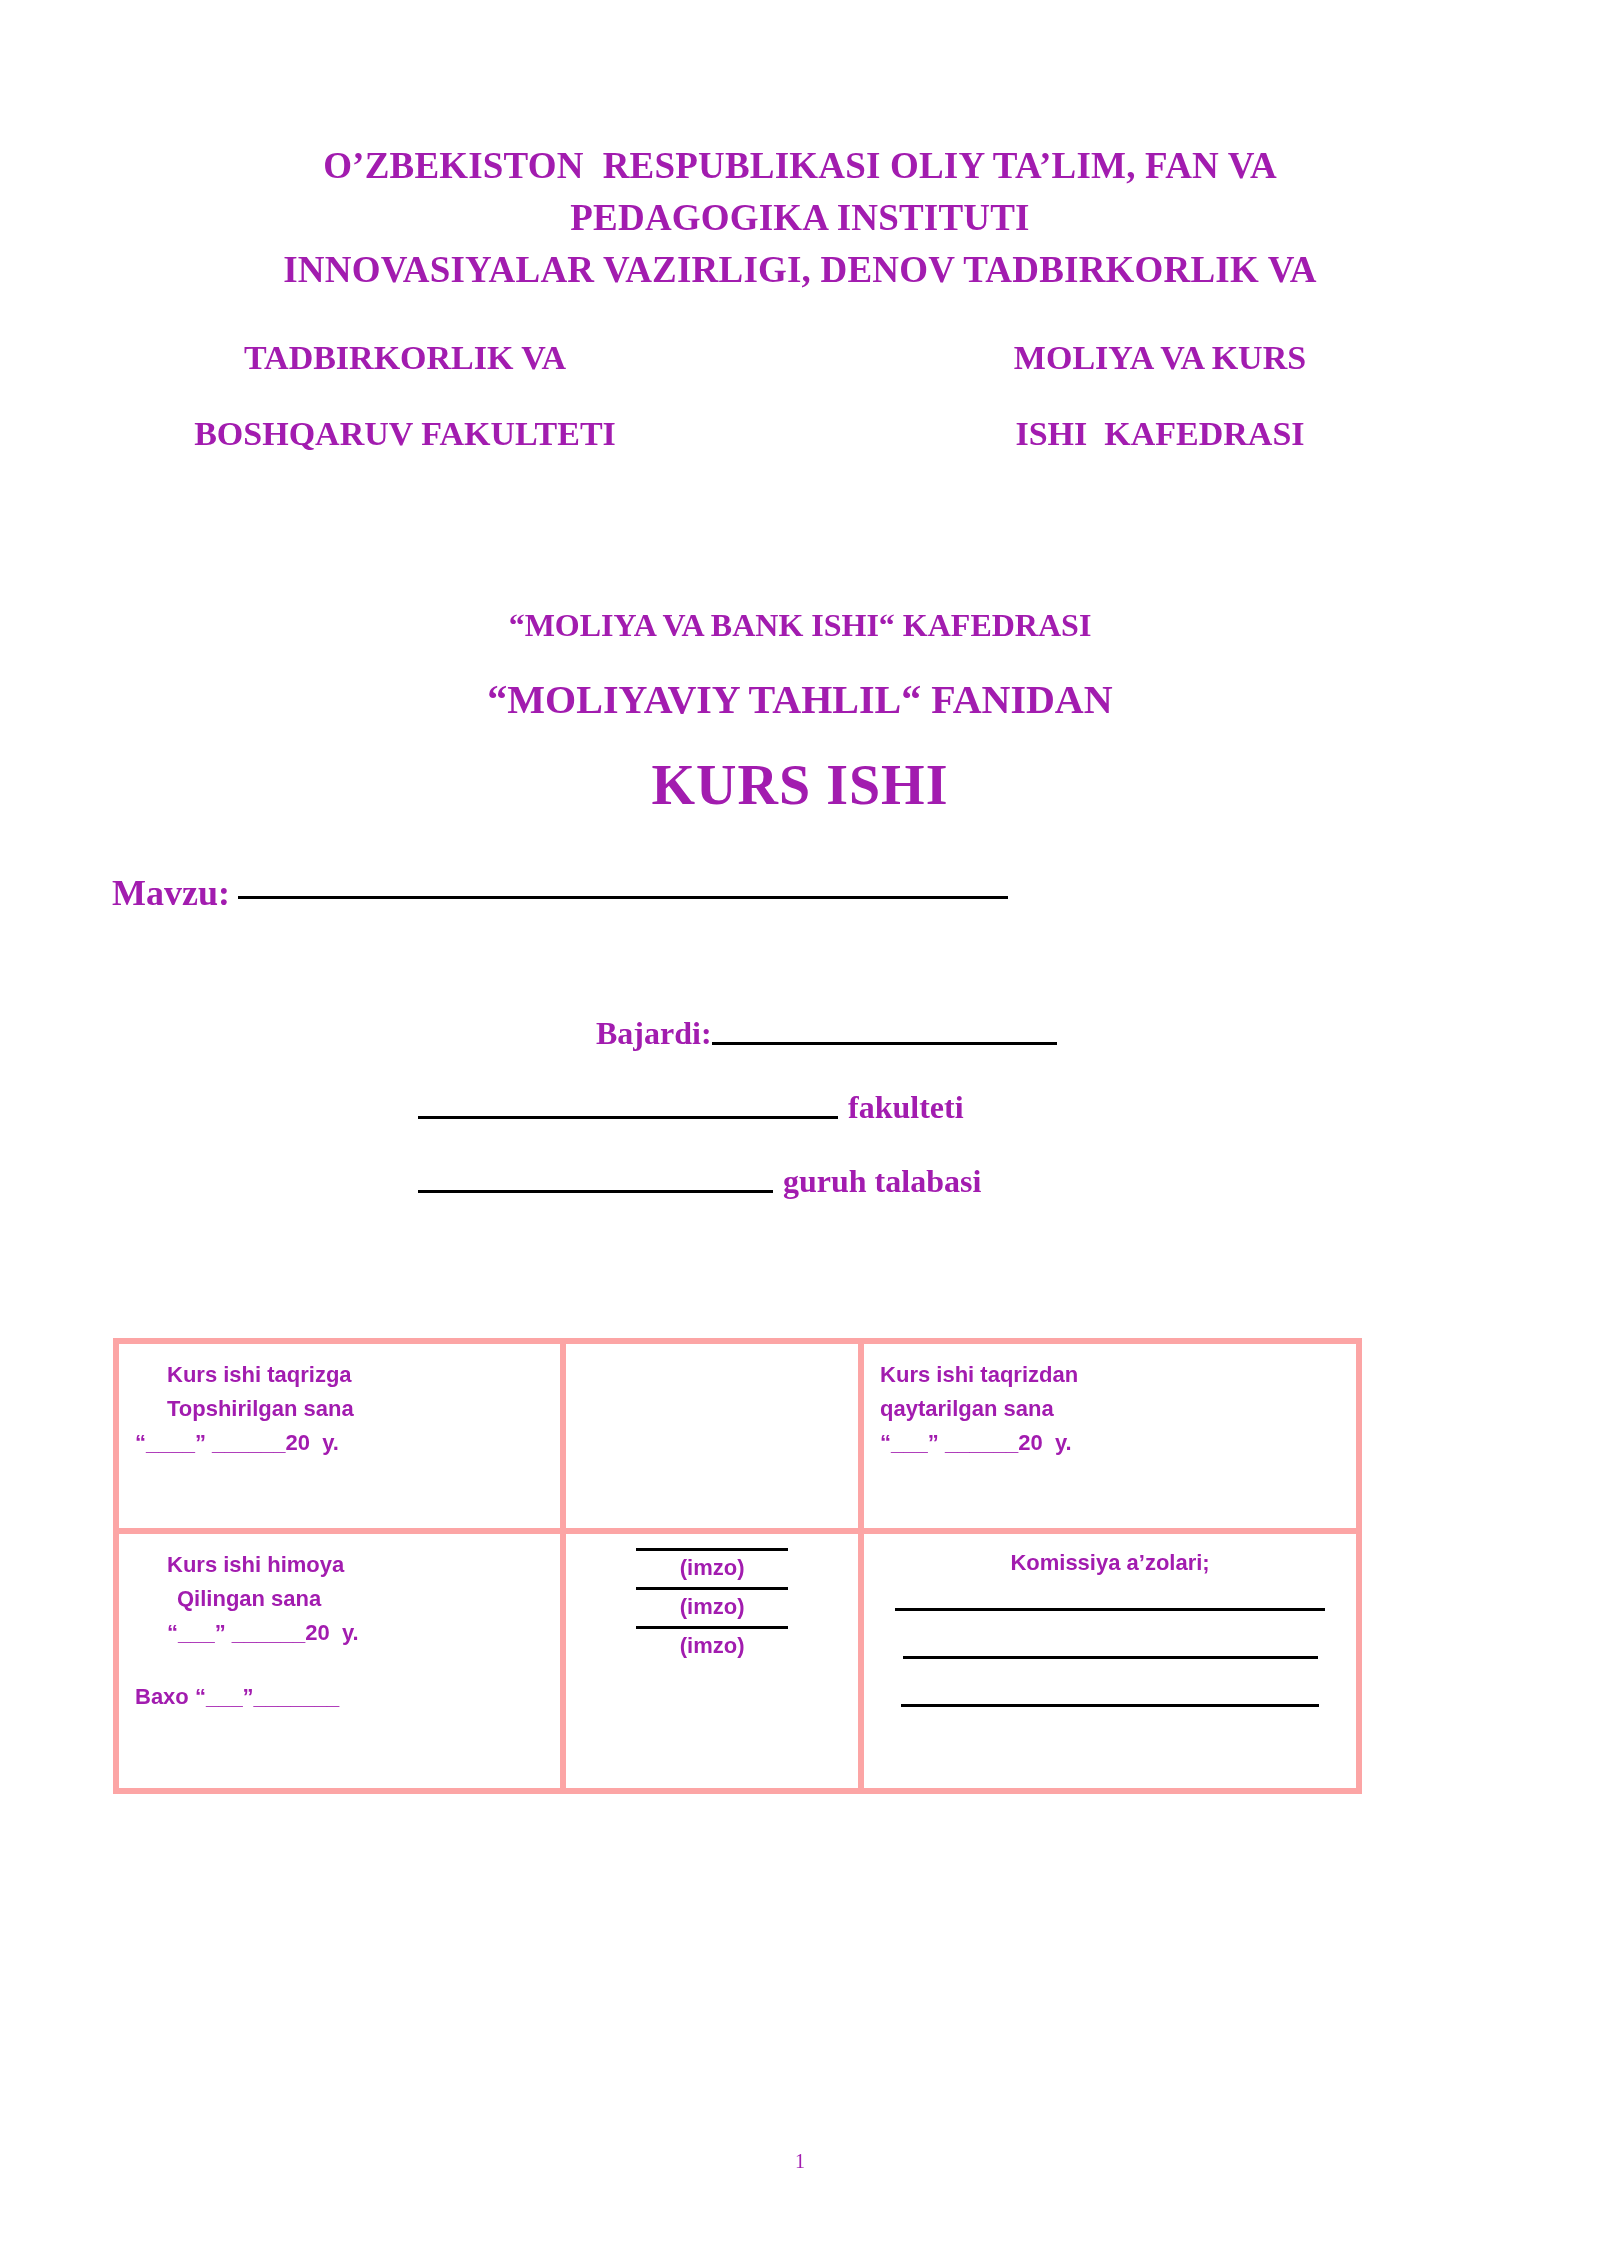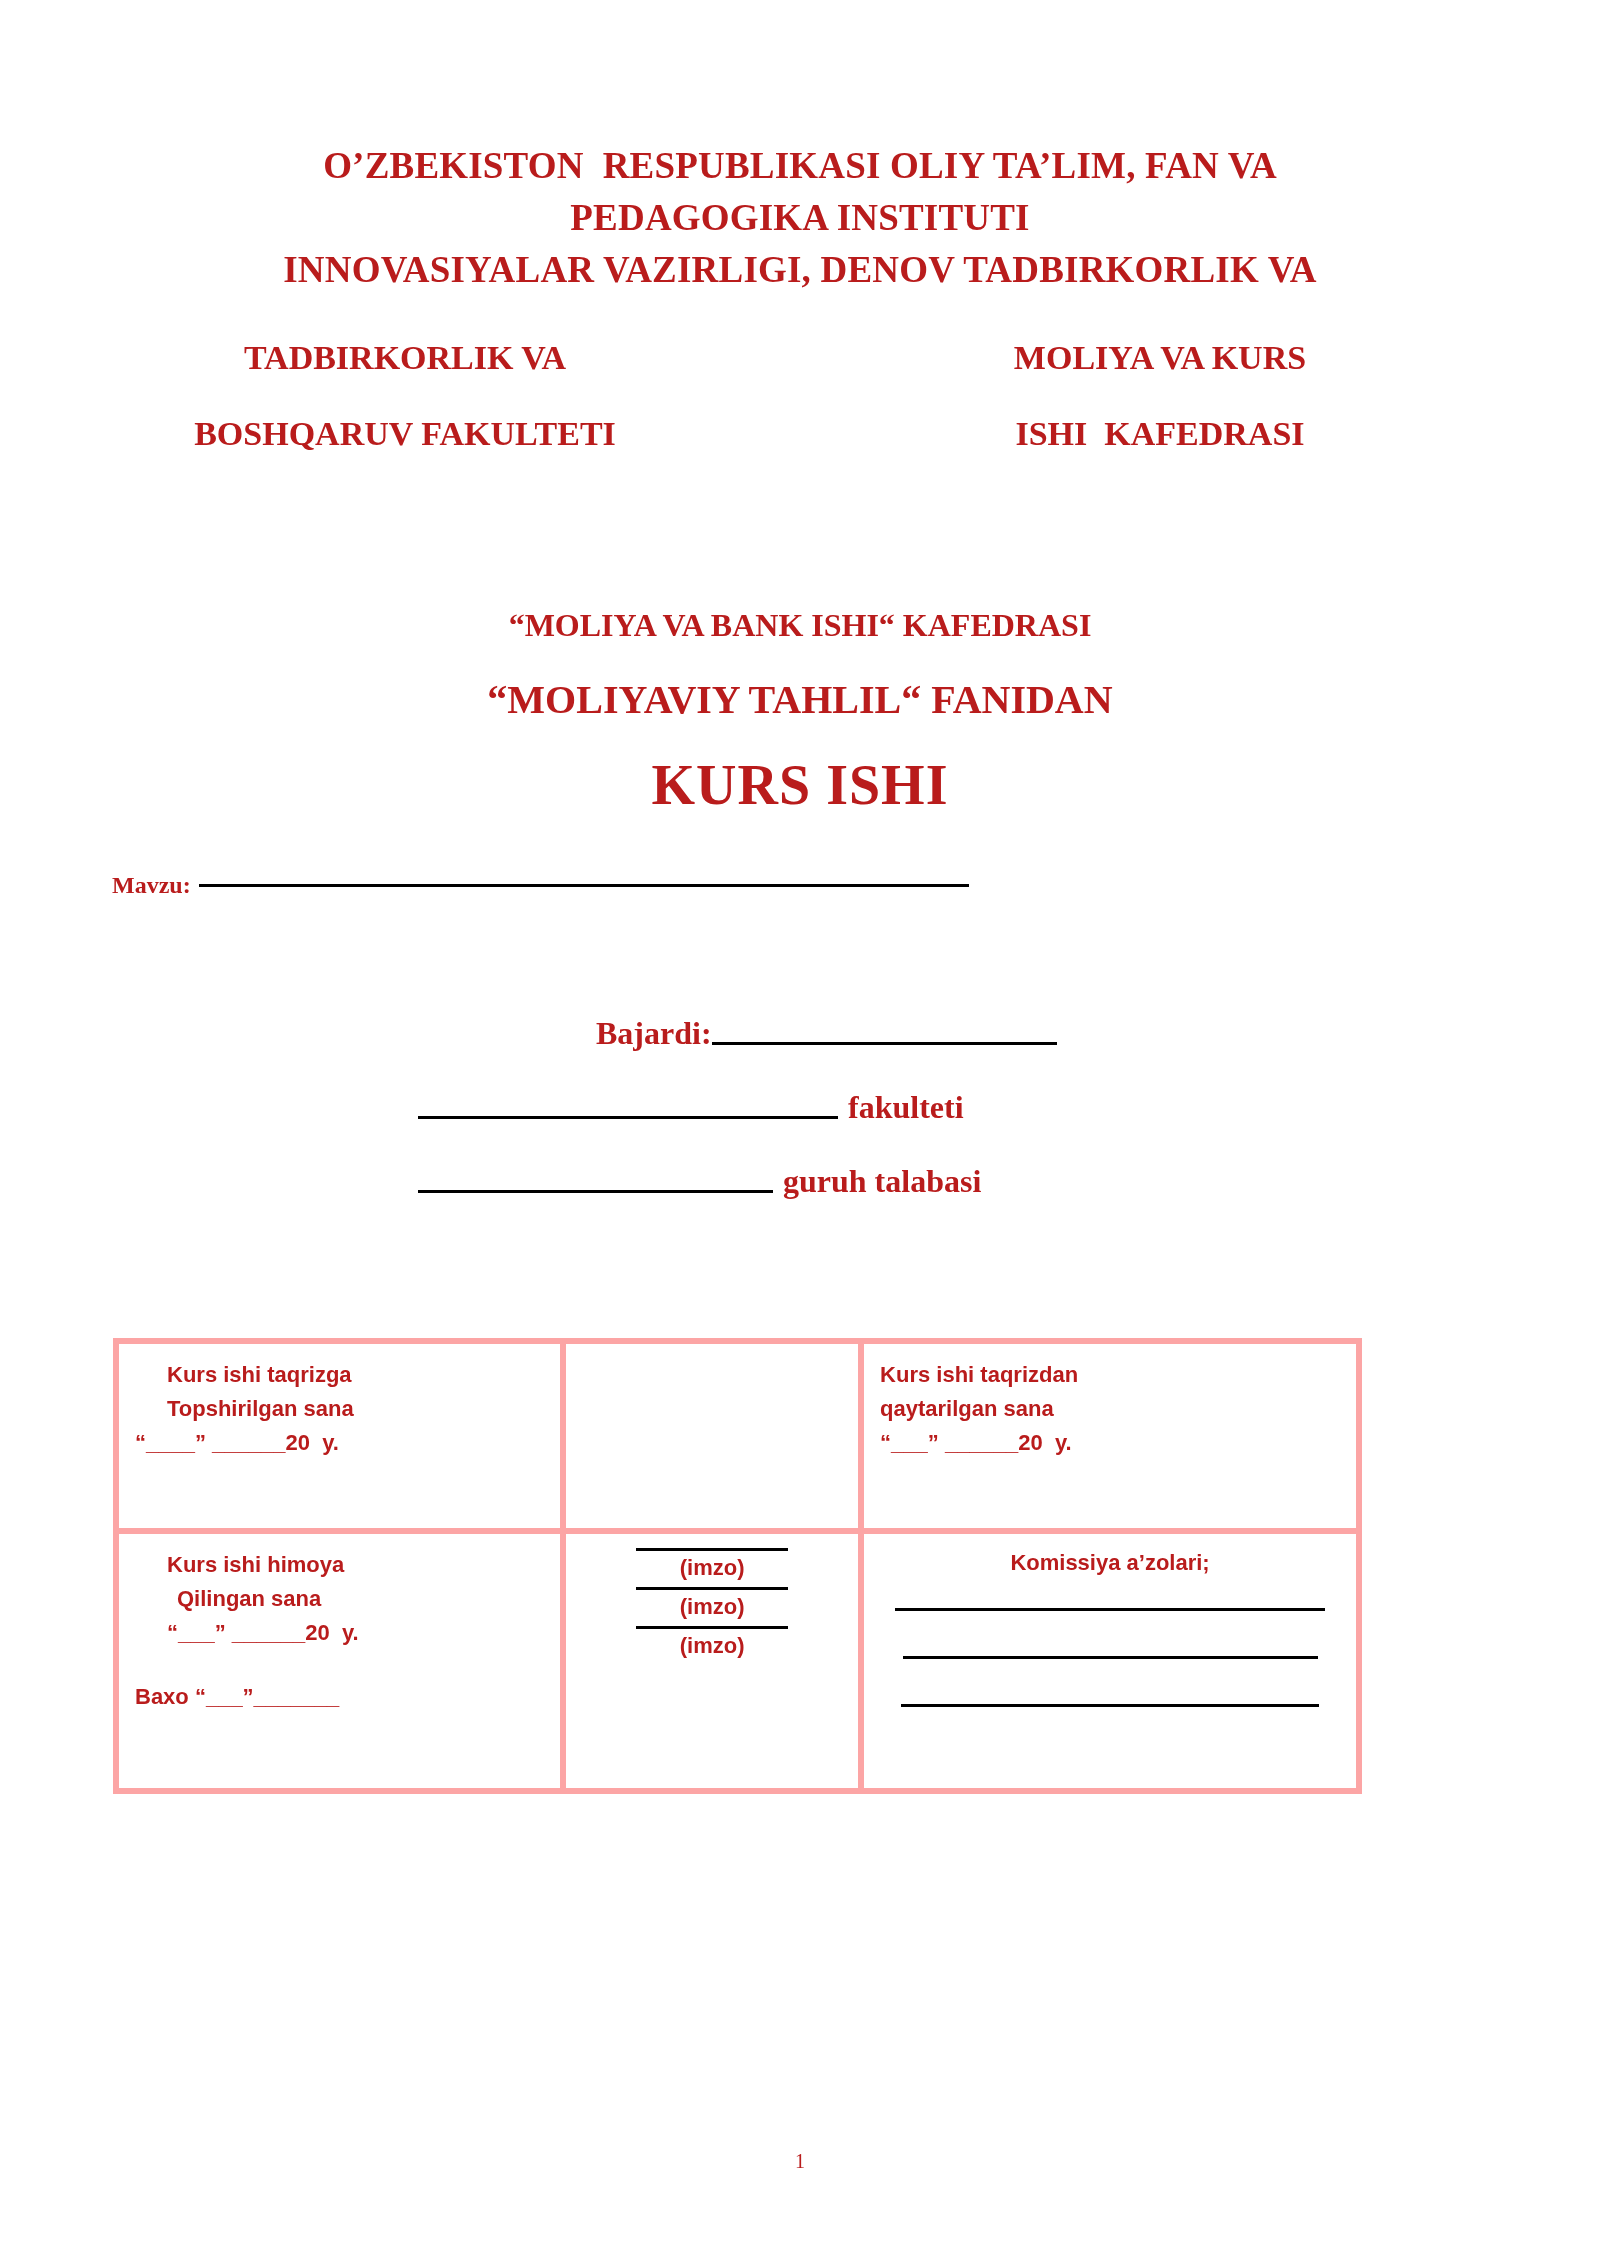--- a/index.html
+++ b/index.html
@@ -6,21 +6,21 @@
     margin: 0;
     padding: 0;
     background: #ffffff;
   }
   .page {
     position: relative;
     width: 1600px;
     height: 2262px;
     background: #ffffff;
     font-family: "Liberation Serif", "DejaVu Serif", serif;
-    color: #b91c1c;
+    color: #a21caf;
     overflow: hidden;
   }
 
   
   .serif-bold {
     font-family: "Liberation Serif", "DejaVu Serif", serif;
     font-weight: bold;
   }
   .ws { white-space: pre; }
 
@@ -94,21 +94,21 @@
   }
 
   
   .mavzu-row {
     position: absolute;
     left: 112px;
     top: 872px;
     width: 1370px;
     display: flex;
     align-items: baseline;
-    font-size: 24px;
+    font-size: 36px;
   }
   .mavzu-label { white-space: nowrap; }
   .mavzu-rule {
     flex: 0 0 auto;
     width: 770px;
     height: 0;
     border-bottom: 3px solid #000;
     margin-left: 8px;
     position: relative;
     top: -6px;

